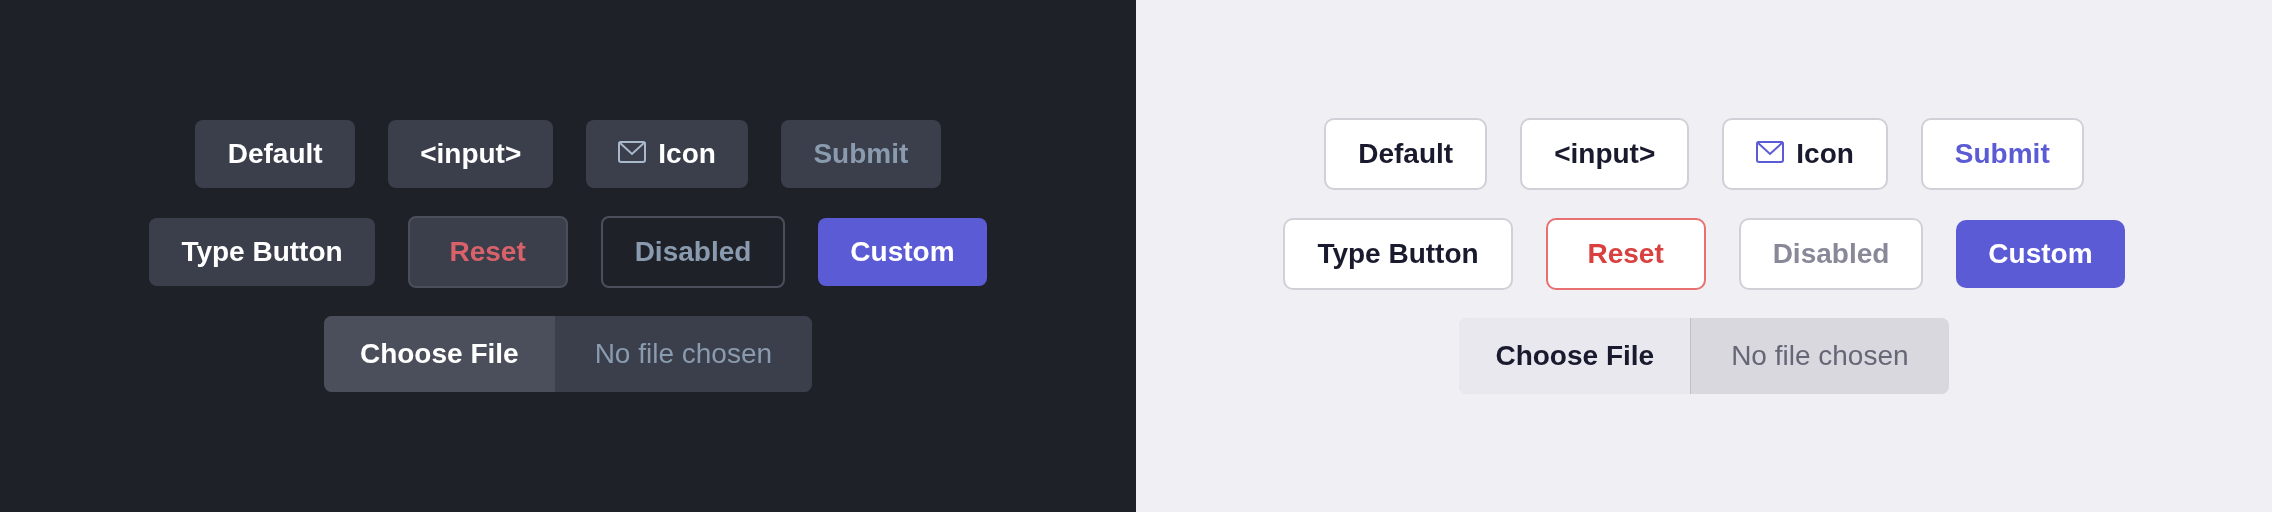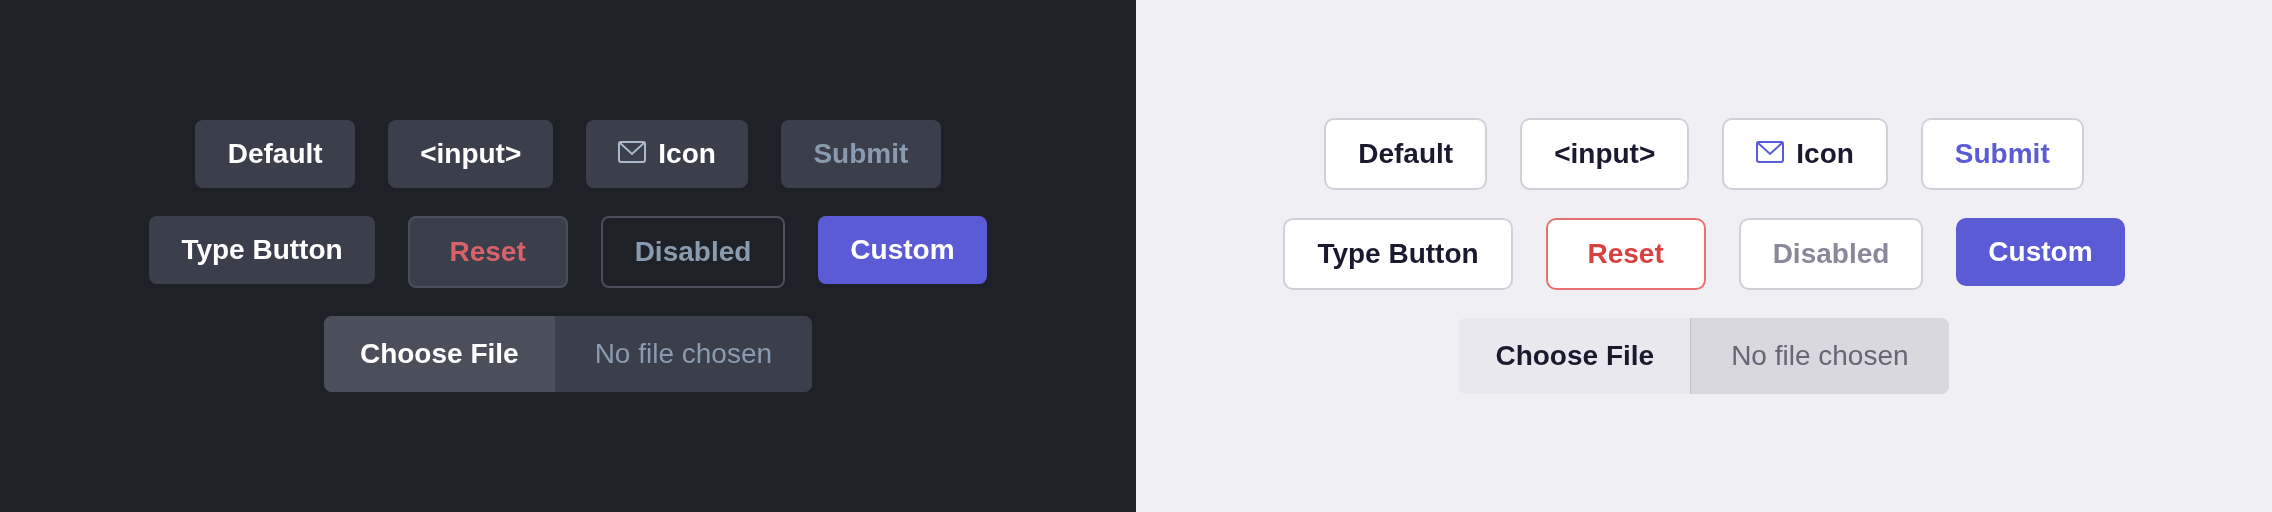--- a/index.html
+++ b/index.html
@@ -31,21 +31,21 @@
     }
 
     .panel-light {
       background-color: #f0f0f4;
     }
 
     .button-row {
       display: flex;
       flex-direction: row;
       gap: 33px;
-      align-items: flex-start;
+      align-items: center;
     }
 
     
     .dark-btn {
       border-radius: 8px;
       padding: 18px 32px;
       font-size: 28px;
       font-weight: 700;
       cursor: pointer;
       border: none;

